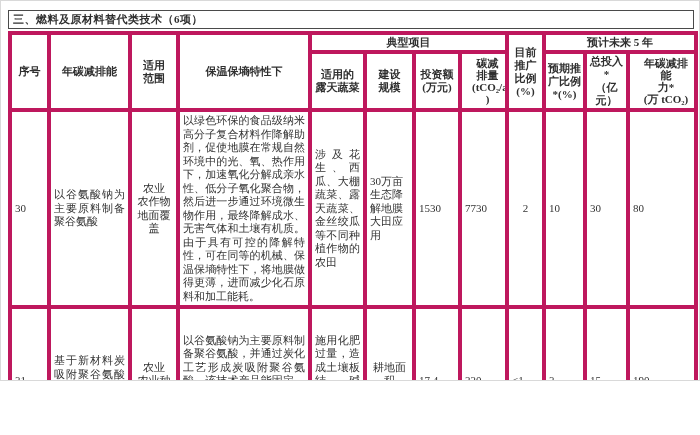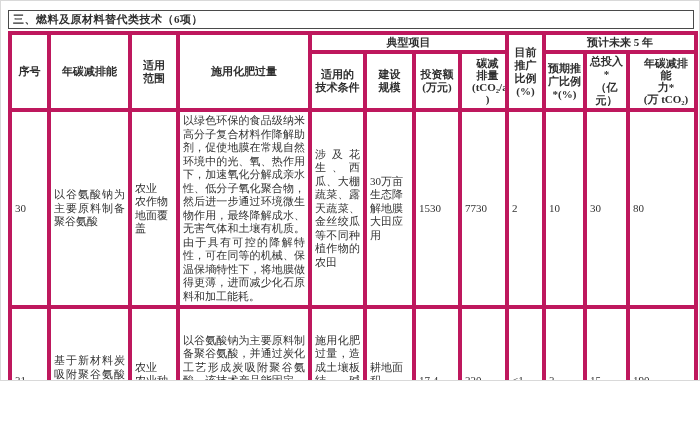--- a/index.html
+++ b/index.html
@@ -45,21 +45,21 @@
     text-align: center;
     line-height: 13px;
     padding: 1px 2px;
     color: #2f2f2f;
   }
   td {
     line-height: 13.5px;
     padding: 2px 3px;
   }
   .ctr { text-align: left; }
-  .lft { text-align: left; }
+  .lft { text-align: center; }
   .jst { text-align: justify; text-align-last: left; }
   .prewrap { white-space: pre-line; }
   .sub { line-height: 12px; padding-left: 10px; }
 </style>
 </head>
 <body>
 
 <div class="frame">
 
   <div class="doc-title">三、燃料及原材料替代类技术（6项）</div>
@@ -79,32 +79,32 @@
       <col style="width:43px">
       <col style="width:68px">
     </colgroup>
 
     <tbody>
         <tr style="height:18px">
       <th rowspan="2">序号</th>
       <th rowspan="2">年碳减排能</th>
       <th rowspan="2" class="prewrap">适用
 范围</th>
-      <th rowspan="2">施用化肥过量</th>
+      <th rowspan="2">保温保墒特性下</th>
       <th colspan="4">典型项目</th>
       <th rowspan="2" class="prewrap">目前
 推广
 比例
 (%)</th>
       <th colspan="3">预计未来 5 年</th>
     </tr>
 
     <tr style="height:46px">
       <th class="prewrap">适用的
-技术条件</th>
+露天蔬菜</th>
       <th class="prewrap">建设
 规模</th>
       <th class="prewrap">投资额
 (万元)</th>
       <th class="prewrap sub">碳减排量
 (tCO₂/a
 )</th>
       <th class="prewrap">预期推
 广比例
 *(%)</th>

